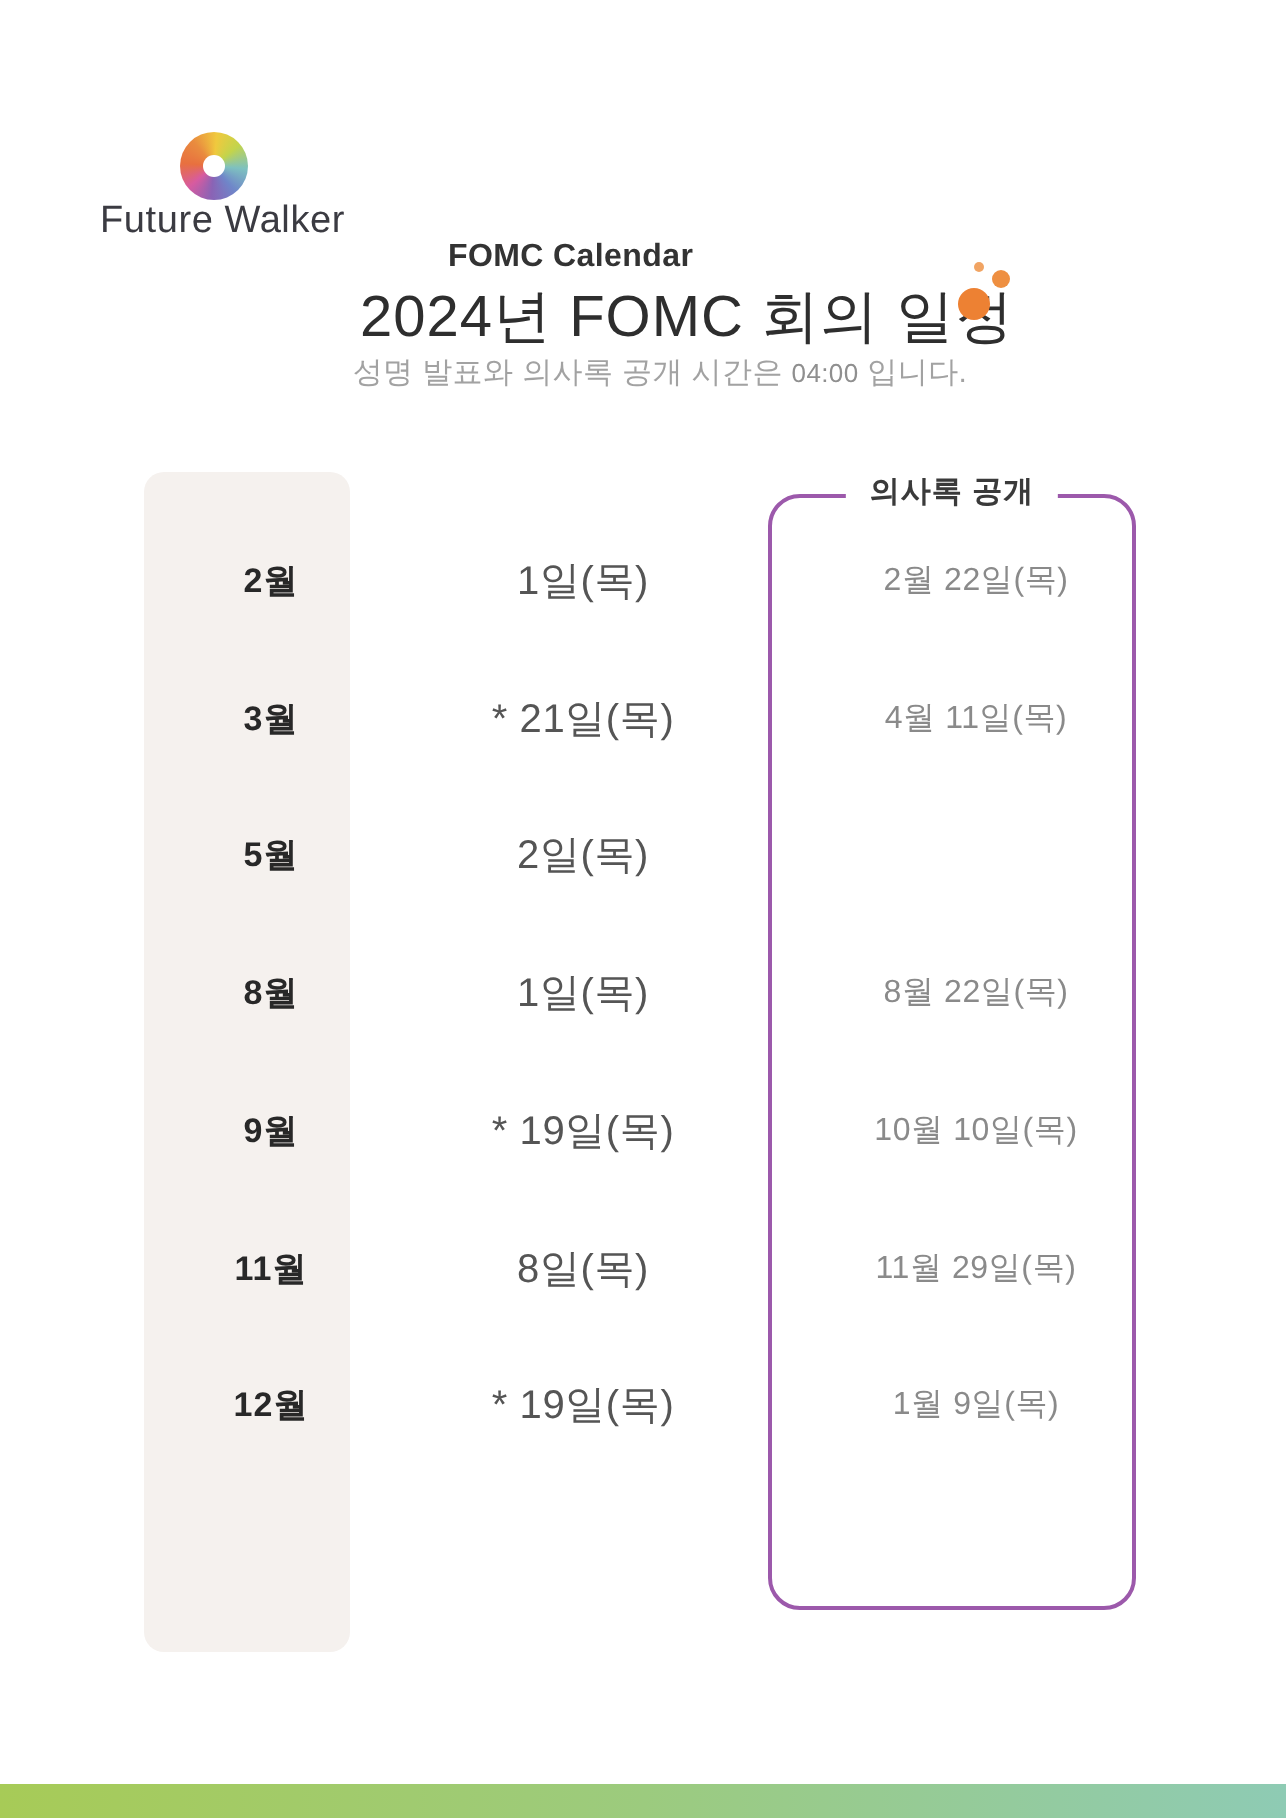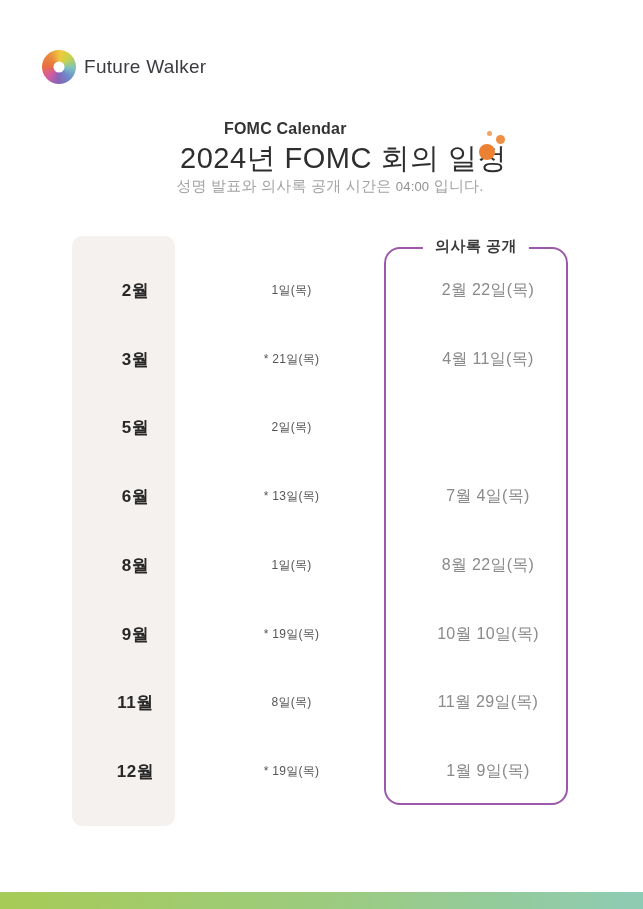--- a/index.html
+++ b/index.html
@@ -8,21 +8,21 @@
     font-family: "Liberation Sans", sans-serif;
     width: 643px; height: 909px;
     position: relative; overflow: hidden;
   }
   .page {
     position: absolute; inset: 0;
     background: #ffffff;
   }
 
   
-  .logo { position: absolute; left: 42px; top: 50px; display: flex; align-items: center; }
+  .logo { position: absolute; left: 42px; top: 66px; display: flex; align-items: center; flex-direction: column; }
   .logo-mark {
     width: 34px; height: 34px; border-radius: 50%;
     background: conic-gradient(from -40deg,
       #e98b3f, #f0c93e, #c3d44b, #7ec1c0, #6f86c9, #8a63b5, #d75ba0, #e8703f, #e98b3f);
     position: relative; flex: 0 0 auto;
   }
   .logo-mark::after {
     content: ""; position: absolute; left: 50%; top: 50%;
     width: 11px; height: 11px; border-radius: 50%;
     background: #fff; transform: translate(-50%, -50%);
@@ -72,21 +72,21 @@
   }
 
   .rows {
     position: absolute; left: 72px; top: 256px;
     width: 496px; height: 550px;
     display: grid; grid-template-rows: repeat(8, 1fr);
   }
   .row { display: grid; grid-template-columns: 103px 209px 184px; }
   .cell { display: flex; align-items: center; justify-content: center; margin-left: 24px; }
   .cell.month   { font-size: 17px; font-weight: 700; color: #282828; letter-spacing: 0.5px; }
-  .cell.meeting { font-size: 12px; color: #555555; letter-spacing: 0.3px; }
+  .cell.meeting { font-size: 20px; color: #555555; letter-spacing: 0.3px; }
   .cell.minutes { font-size: 16px; color: #8a8a8a; letter-spacing: 0.3px; }
 
   
   .footnote {
     position: absolute; left: 0; top: 862px; width: 643px;
     text-align: center; font-size: 15px; color: #4b4b4b; letter-spacing: 0.2px;
   }
   .footnote .asterisk { color: #e0433f; }
   .bottom-bar {
     position: absolute; left: 0; bottom: 0; width: 643px; height: 17px;
@@ -124,25 +124,20 @@
     <div class="row">
       <div class="cell month">3월</div>
       <div class="cell meeting">* 21일(목)</div>
       <div class="cell minutes">4월 11일(목)</div>
     </div>
     <div class="row">
       <div class="cell month">5월</div>
       <div class="cell meeting">2일(목)</div>
     </div>
     <div class="row">
-      <div class="cell month">6월</div>
-      <div class="cell meeting">* 13일(목)</div>
-      <div class="cell minutes">7월 4일(목)</div>
-    </div>
-    <div class="row">
       <div class="cell month">8월</div>
       <div class="cell meeting">1일(목)</div>
       <div class="cell minutes">8월 22일(목)</div>
     </div>
     <div class="row">
       <div class="cell month">9월</div>
       <div class="cell meeting">* 19일(목)</div>
       <div class="cell minutes">10월 10일(목)</div>
     </div>
     <div class="row">

